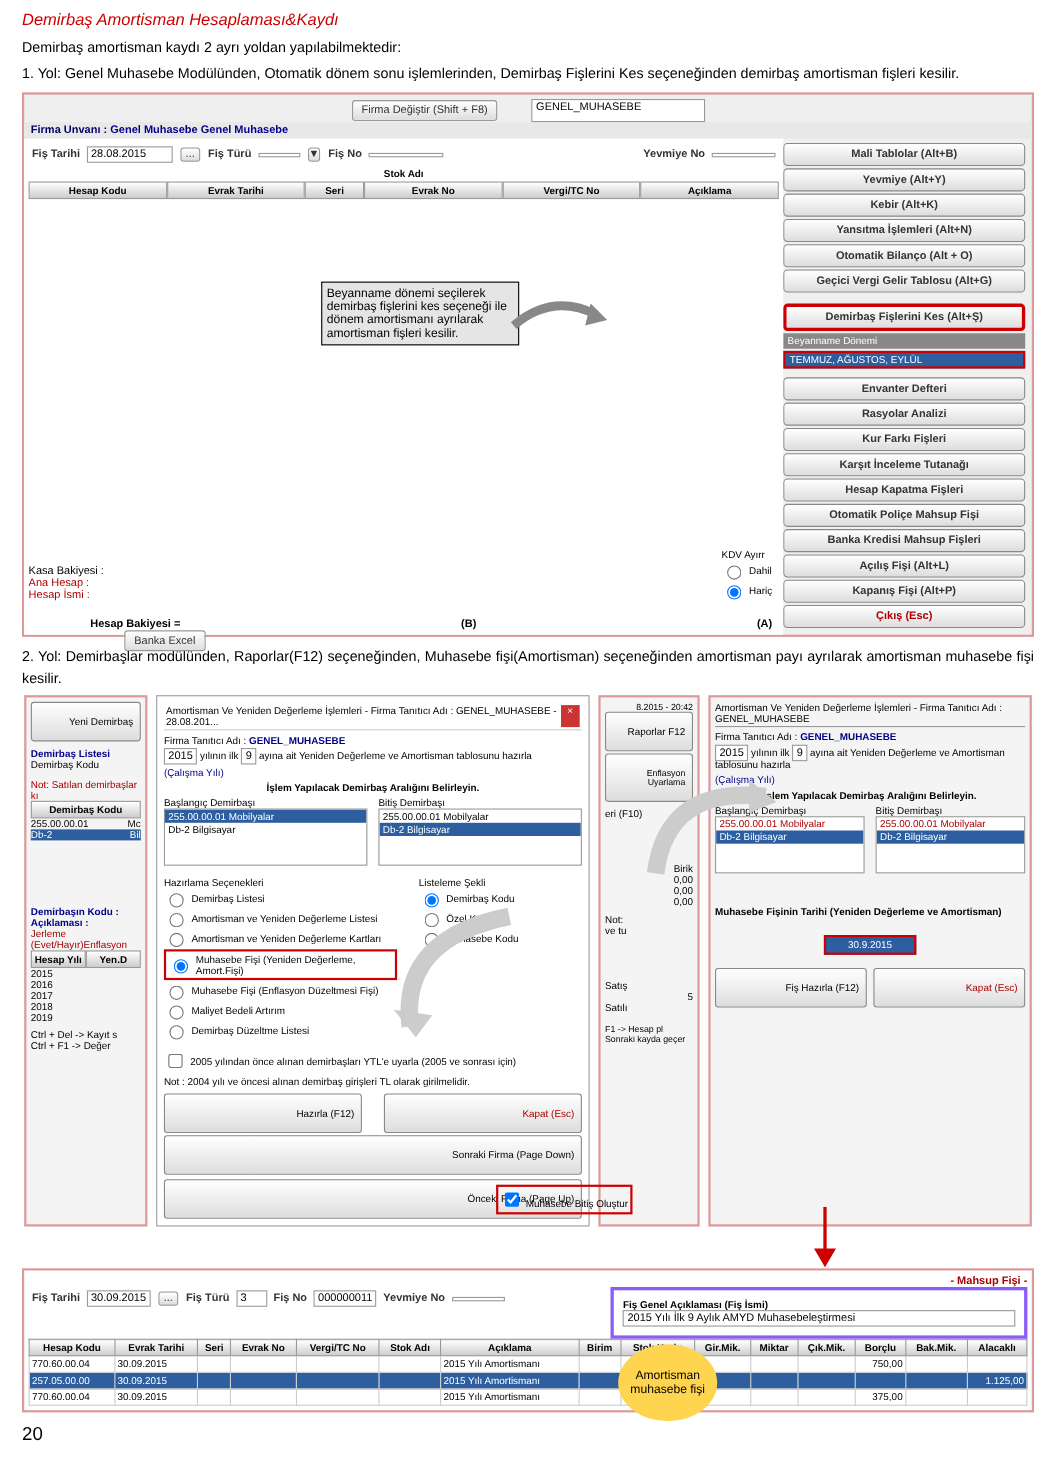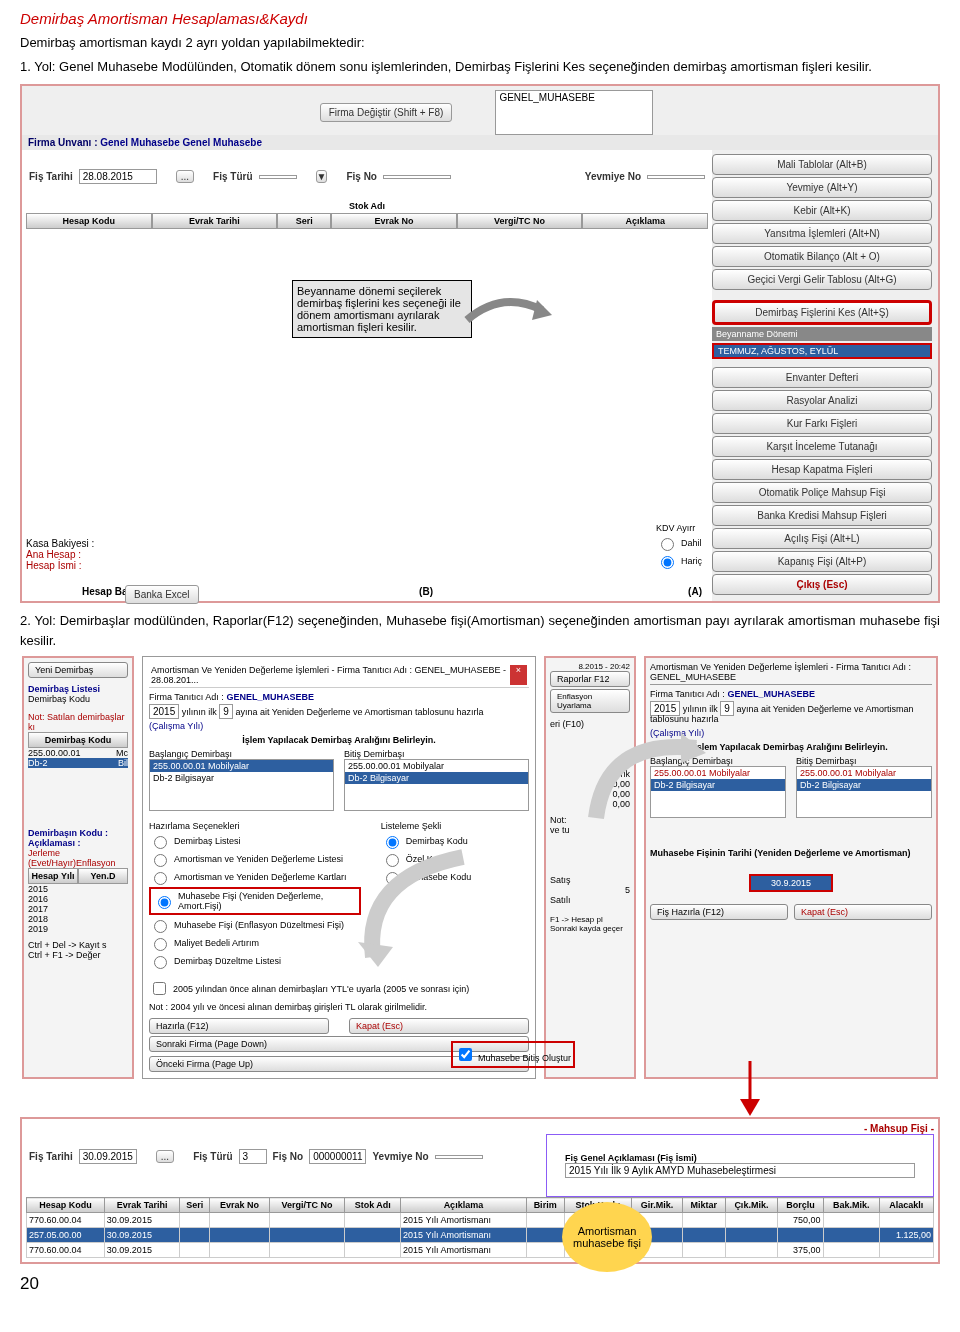--- a/index.html
+++ b/index.html
@@ -1,42 +1,42 @@
 <!DOCTYPE html>
 <html><head>
 <meta charset="utf-8">
 <style>
 body{margin:0;font-family:Verdana,Arial,sans-serif;font-size:11px;color:#000;background:#fff;width:960px}
 .page{padding:10px 20px}
 .title-red{color:#c00;font-style:italic;font-size:15px;margin-bottom:6px}
 .para{font-size:13px;margin:4px 0;line-height:1.5;text-align:justify}
 .img-box{border:2px solid #d99;margin:8px 0;background:#efefef;position:relative}
 .topbar{display:flex;padding:4px 4px 0}
-.btn{background:linear-gradient(#fff,#ddd);border:1px solid #999;border-radius:3px;padding:3px 8px;font-size:10px;color:#333;margin:13px;white-space:nowrap}
+.btn{background:linear-gradient(#fff,#ddd);border:1px solid #999;border-radius:3px;padding:3px 8px;font-size:10px;color:#333;margin:1px;white-space:nowrap}
 .btn-wide{flex:1;text-align:center}
 .lbl{font-size:10px;color:#333;font-weight:bold}
 .firma-bar{background:#e8e8e8;padding:2px 6px;font-size:10px;color:#006;font-weight:bold}
 .row-btns{display:flex;gap:4px;padding:4px}
 .main-area{display:flex}
 .left-main{flex:1;background:#fff;padding:4px;min-height:320px;position:relative}
 .right-menu{width:220px;padding:4px 6px 4px 0}
-.menu-btn{display:block;background:linear-gradient(#fff,#ddd);border:1px solid #888;border-radius:4px;padding:4px 6px;font-size:10px;color:#333;font-weight:normal;margin-bottom:2px;text-align:center}
+.menu-btn{display:block;background:linear-gradient(#fff,#ddd);border:1px solid #888;border-radius:4px;padding:4px 6px;font-size:10px;color:#333;font-weight:bold;margin-bottom:2px;text-align:center}
 .menu-btn.red{border:3px solid #c00}
 .menu-sub{background:#888;color:#fff;font-size:9px;padding:2px 4px;margin-bottom:2px}
 .sel-box{background:#2d5fa0;color:#fff;font-size:9px;padding:1px 4px;border:2px solid #c00}
 .callout{position:absolute;background:#e5e5e5;border:1px solid #000;padding:4px;font-size:11px;width:170px;left:270px;top:130px}
 .fis-row{display:flex;align-items:center;gap:6px;padding:3px;font-size:10px}
 .inp{border:1px solid #999;padding:1px 3px;font-size:10px;background:#fff}
 .gray-hdr{background:linear-gradient(#fff,#ccc);border:1px solid #999;font-size:9px;padding:2px 4px;font-weight:bold;text-align:center}
 .thdr{display:flex}
 .thdr>div{flex:1;background:linear-gradient(#fff,#ccc);border:1px solid #999;font-size:9px;padding:2px;text-align:center;font-weight:bold}
 .bottom-sec{display:flex;gap:8px;padding:2px}
 .panel{border:2px solid #d99;padding:4px;background:#f4f4f4;font-size:9px}
 .panel2{border:1px solid #999;background:#fff;padding:6px;font-size:9px}
-.small-btn{background:linear-gradient(#fff,#ddd);border:1px solid #888;border-radius:3px;padding:2px 6px;font-size:9px;text-align:left}
+.small-btn{background:linear-gradient(#fff,#ddd);border:1px solid #888;border-radius:3px;padding:12px 6px;font-size:9px;text-align:right}
 .list-box{border:1px solid #999;background:#fff;font-size:9px;height:50px;overflow:hidden}
 .list-box div{padding:1px 3px}
 .sel-row{background:#2d5fa0;color:#fff}
 .radio-line{display:flex;align-items:center;gap:4px;margin:2px 0}
 .red-box{border:2px solid #c00;padding:2px}
 .mahsup{border:2px solid #d99;margin:6px 0;padding:4px;background:#fff;font-size:10px}
 .mtable{width:100%;border-collapse:collapse;font-size:9px}
 .mtable th{background:linear-gradient(#fff,#ccc);border:1px solid #999;padding:2px;font-weight:bold}
 .mtable td{border:1px solid #ccc;padding:2px}
 .mtable tr.sel td{background:#2d5fa0;color:#fff}
@@ -358,21 +358,21 @@
         <span class="inp">30.09.2015</span>
         <span class="btn" style="padding:0 4px">...</span>
         <span class="lbl">Fiş Türü</span>
         <span class="inp" style="width:20px">3</span>
         <span class="lbl">Fiş No</span>
         <span class="inp">000000011</span>
         <span class="lbl">Yevmiye No</span>
         <span class="inp" style="width:40px"></span>
       </div>
     </div>
-    <div style="flex:0.7;border:1px solid #8b5cf6;padding:18px">
+    <div style="flex:0.7;border:3px solid #8b5cf6;padding:8px">
       <div style="font-size:9px;font-weight:bold">Fiş Genel Açıklaması (Fiş İsmi)</div>
       <div class="inp" style="display:block">2015 Yılı İlk 9 Aylık AMYD Muhasebeleştirmesi</div>
     </div>
   </div>
   <table class="mtable">
     <tbody>
           <tr>
       <th>Hesap Kodu</th>
             <th>Evrak Tarihi</th>
             <th>Seri</th>

